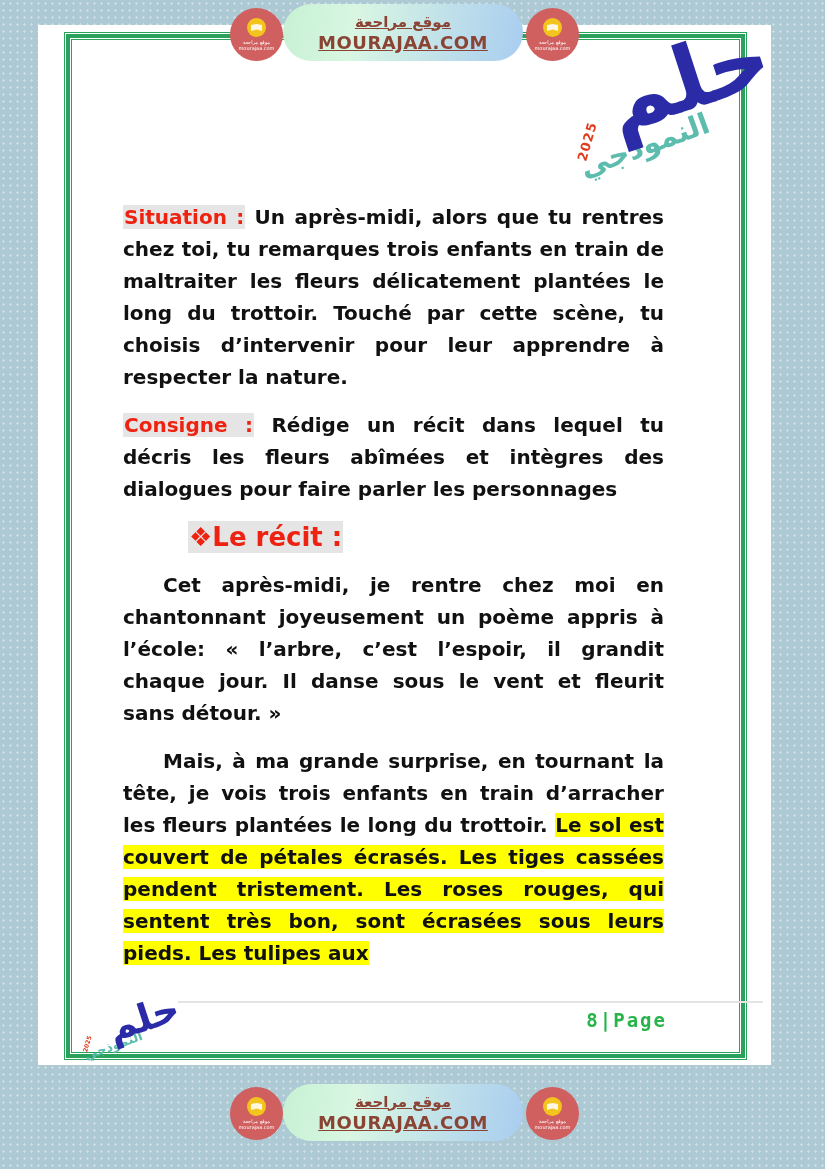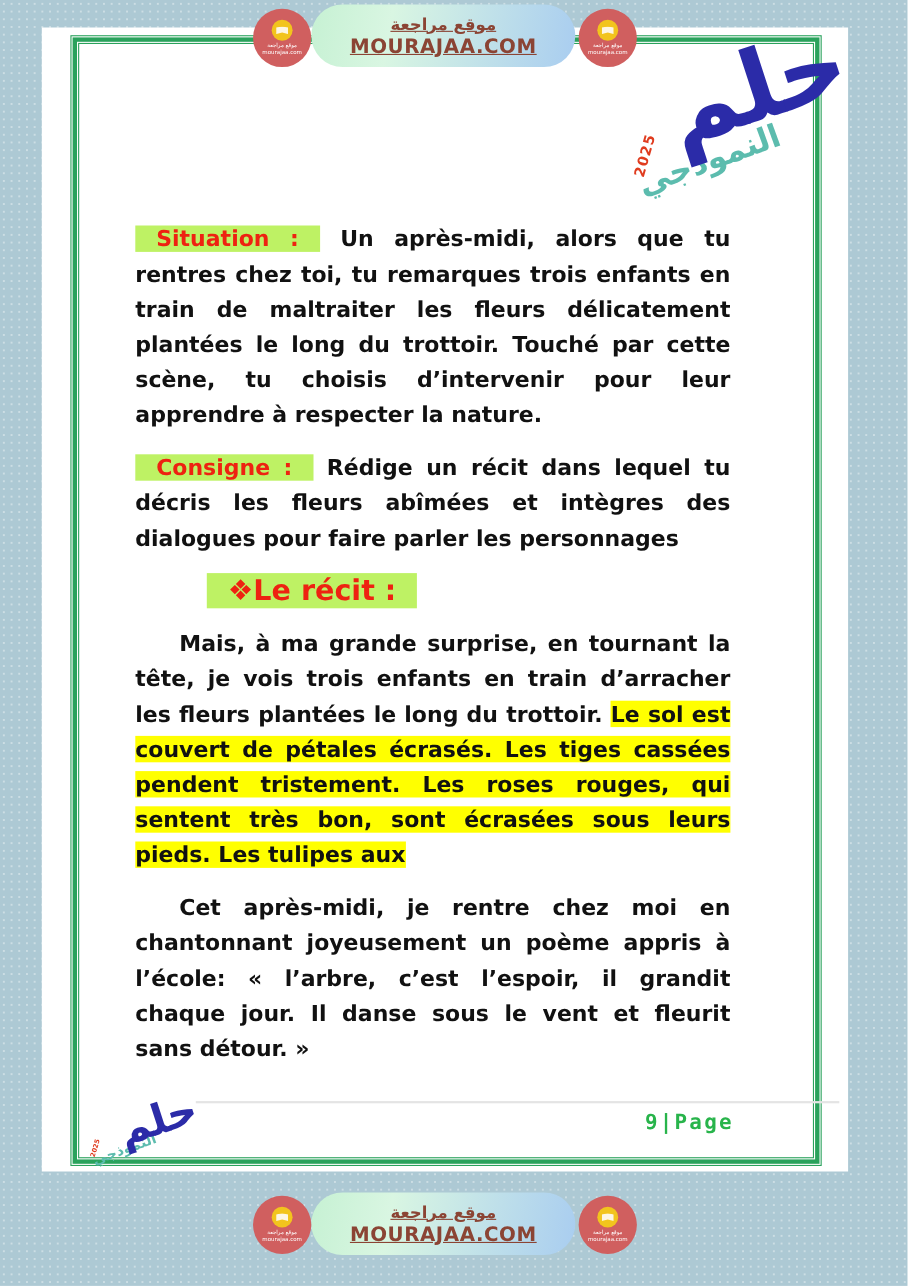--- a/index.html
+++ b/index.html
@@ -87,21 +87,21 @@
   .logo-small .year { left:-4px; top:44px; font-size:6px; }
 
   
   .content {
     position:absolute; left:85px; top:176px; width:541px;
     font-size:20px; line-height:32px; font-weight:bold; color:#111111;
     text-align:justify;
   }
   .content p { margin:0 0 16px 0; }
   .indent { text-indent:40px; }
-  .label { color:#ee2211; background:#bef264; padding:0 19px; }
+  .label { color:#ee2211; background:#e5e5e5; padding:0 1px; }
   .hl { background:#ffff00; }
   .recit-heading {
     margin-left:65px !important; font-size:26px;
   }
   .recit-heading .label { display:inline-block; }
 
   
   .footer-rule {
     position:absolute; left:140px; right:8px; top:976px;
     border-top:2px solid #e4e4e4;
@@ -148,27 +148,27 @@
     <div class="main">حلم</div>
   </div>
 
   <div class="content">
     <p><span class="label">Situation :</span><span> Un après-midi, alors que tu rentres chez toi, tu remarques trois enfants en train de maltraiter les fleurs délicatement plantées le long du trottoir. Touché par cette scène, tu choisis d’intervenir pour leur apprendre à respecter la nature.</span></p>
 
     <p><span class="label">Consigne :</span><span> Rédige un récit dans lequel tu décris les fleurs abîmées et intègres des dialogues pour faire parler les personnages</span></p>
 
     <p class="recit-heading"><span class="label">❖Le récit :</span></p>
 
+    <p class="indent">Cet après-midi, je rentre chez moi en chantonnant joyeusement un poème appris à l’école: « l’arbre, c’est l’espoir, il grandit chaque jour. Il danse sous le vent et fleurit sans détour. »</p>
+
     <p class="indent"><span>Mais, à ma grande surprise, en tournant la tête, je vois trois enfants en train d’arracher les fleurs plantées le long du trottoir. </span><span class="hl">Le sol est couvert de pétales écrasés. Les tiges cassées pendent tristement. Les roses rouges, qui sentent très bon, sont écrasées sous leurs pieds. Les tulipes aux</span></p>
-
-    <p class="indent">Cet après-midi, je rentre chez moi en chantonnant joyeusement un poème appris à l’école: « l’arbre, c’est l’espoir, il grandit chaque jour. Il danse sous le vent et fleurit sans détour. »</p>
   </div>
 
   <div class="footer-rule"></div>
-  <div class="page-number">9|Page</div>
+  <div class="page-number">8|Page</div>
 
   <div class="brandlogo logo-small">
     <div class="year">2025</div>
     <div class="sub">النموذجي</div>
     <div class="main">حلم</div>
   </div>
 </div>
 
 <div class="banner banner-bottom">
   <div class="ar">موقع مراجعة</div>

